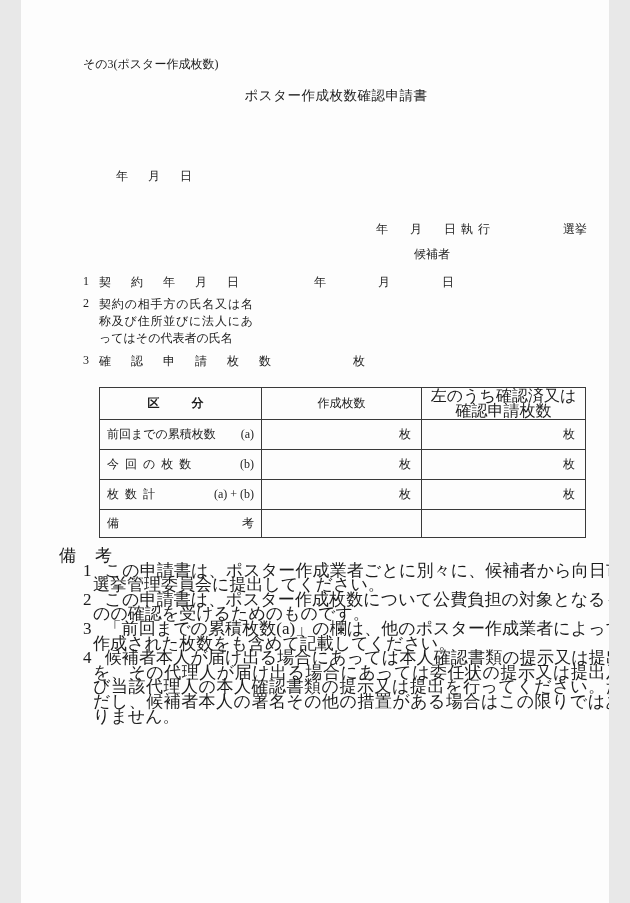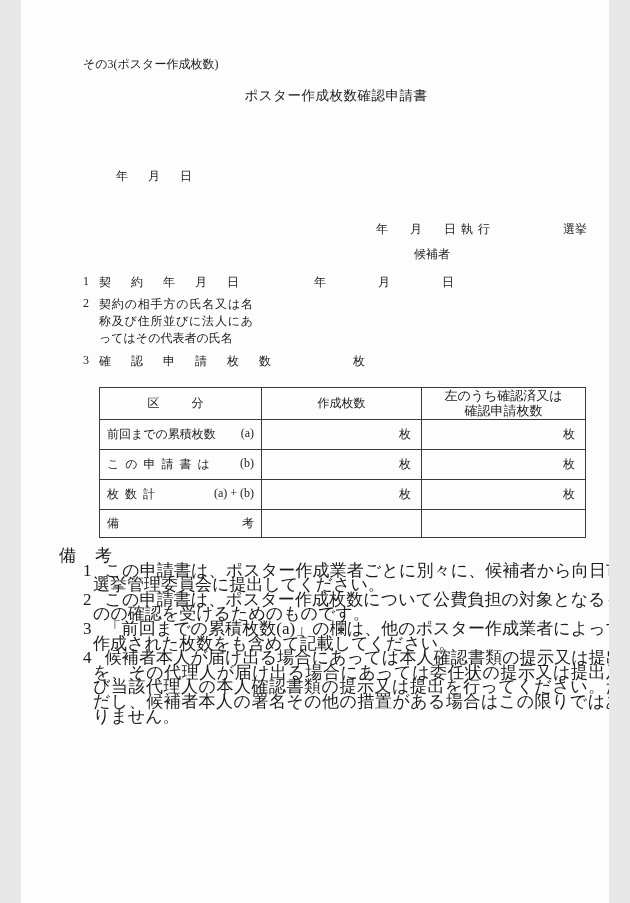--- a/index.html
+++ b/index.html
@@ -43,24 +43,24 @@
 
   table.form-table {
     position:absolute; left:78px; top:387px;
     width:486px; border-collapse:collapse; table-layout:fixed;
     font-size:12px; color:#1c1c1c;
   }
   .form-table th, .form-table td { border:1px solid #3a3a3a; font-weight:normal; padding:0 7px; }
   .form-table th { height:31px; text-align:center; }
   .form-table td { height:29px; }
   .form-table tr.biko-row td { height:27px; }
-  .hdr-cat { letter-spacing:10px; }
-  .hdr-two { font-size:13px; line-height:14.5px; padding:1px 0; }
+  .hdr-cat { letter-spacing:10px;font-weight:bold; }
+  .hdr-two { font-size:16px; line-height:14.5px; padding:1px 0; }
   .cell-label { }
-  .cell-label .lab-flex { display:flex; justify-content:space-between; align-items:flex-start; }
+  .cell-label .lab-flex { display:flex; justify-content:space-between; align-items:center; }
   .ls6 { letter-spacing:6px; }
   .cell-val { text-align:right; padding-right:10px !important; }
 
   .notes {
     left:38px; top:549px; width:564px;
     white-space:normal; font-size:17px; line-height:14.6px;
   }
   .notes-heading { letter-spacing:1px; }
   .note-item { margin-left:34px; text-indent:-10px; text-align:justify; }
   .note-num { margin-right:13px; }
@@ -125,21 +125,21 @@
           <span>前回までの累積枚数</span>
           <span>(a)</span>
         </div>
       </td>
       <td class="cell-val">枚</td>
       <td class="cell-val">枚</td>
     </tr>
     <tr>
       <td class="cell-label">
         <div class="lab-flex">
-          <span class="ls6">この申請書は</span>
+          <span class="ls6">今回の枚数</span>
           <span>(b)</span>
         </div>
       </td>
       <td class="cell-val">枚</td>
       <td class="cell-val">枚</td>
     </tr>
     <tr>
       <td class="cell-label">
         <div class="lab-flex">
           <span class="ls6">枚数計</span>

